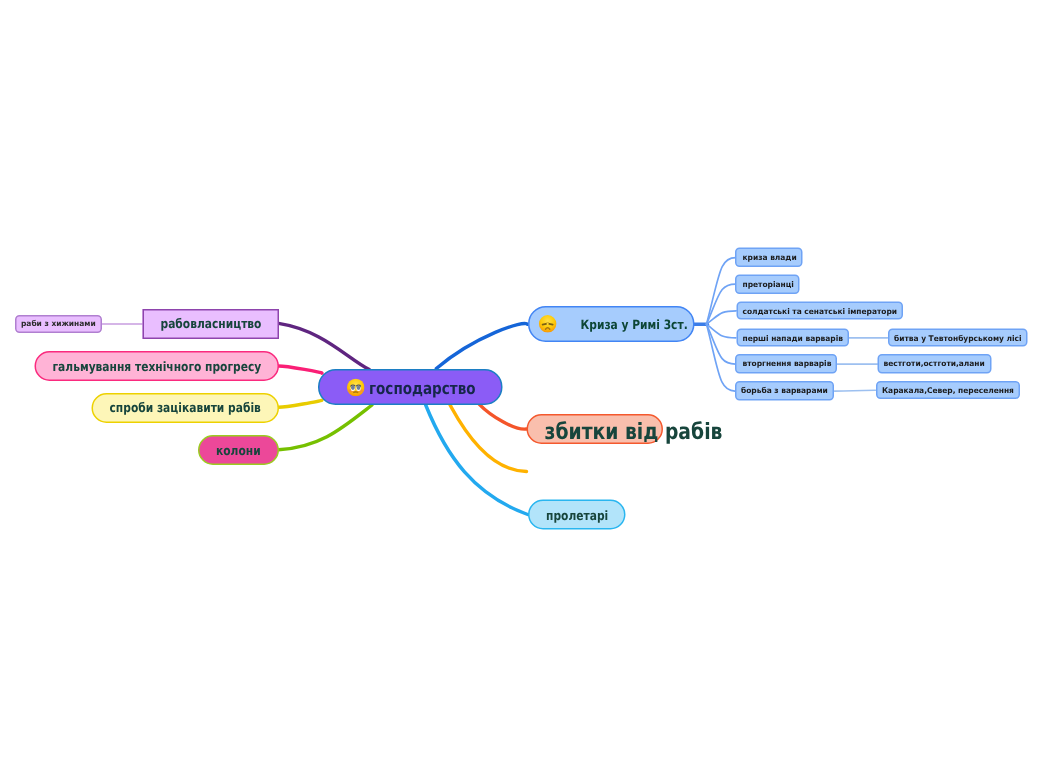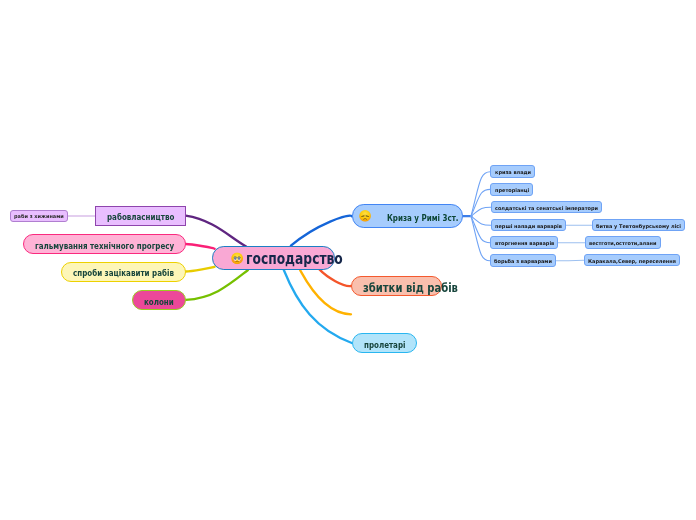--- a/index.html
+++ b/index.html
@@ -30,21 +30,21 @@
       <path d="M471,216.1 C479.73,182.79999999999998 479.73,171.7 490.4,171.7" fill="none" stroke="#6fa3f5" stroke-width="1.1" stroke-linecap="round"></path>
       <path d="M471,216.1 C479.73,196.075 479.73,189.4 490.4,189.4" fill="none" stroke="#6fa3f5" stroke-width="1.1" stroke-linecap="round"></path>
       <path d="M471,216.1 C479.91,209.42499999999998 479.91,207.2 490.8,207.2" fill="none" stroke="#6fa3f5" stroke-width="1.1" stroke-linecap="round"></path>
       <path d="M471,216.1 C479.82,222.92499999999998 479.82,225.2 490.6,225.2" fill="none" stroke="#6fa3f5" stroke-width="1.1" stroke-linecap="round"></path>
       <path d="M471,216.1 C479.685,236.04999999999998 479.685,242.7 490.3,242.7" fill="none" stroke="#6fa3f5" stroke-width="1.1" stroke-linecap="round"></path>
       <path d="M471,216.1 C479.55,249.54999999999998 479.55,260.7 490,260.7" fill="none" stroke="#6fa3f5" stroke-width="1.1" stroke-linecap="round"></path>
       <path d="M566,225.2 C574,225.2 583,225.2 591.7,225.2" fill="none" stroke="#9dc0f0" stroke-width="1.1" stroke-linecap="round"></path>
       <path d="M558,242.7 C567,242.7 576,242.7 585,242.7" fill="none" stroke="#9dc0f0" stroke-width="1.1" stroke-linecap="round"></path>
       <path d="M556.3,260.7 C565,260.7 574,260.5 583.6,260.2" fill="none" stroke="#9dc0f0" stroke-width="1.1" stroke-linecap="round"></path>
     </svg>
-<div class="node" style="left: 212px; top: 246.4px; width: 123px; height: 23.6px; background: #f9a8d4; border: 1.6px solid rgb(28, 127, 196); border-radius: 11.8px; color: rgb(22, 39, 74); font-size: 15px;">
+<div class="node" style="left: 212px; top: 246.4px; width: 123px; height: 23.6px; background: #8b5cf6; border: 1.6px solid rgb(28, 127, 196); border-radius: 11.8px; color: rgb(22, 39, 74); font-size: 11px;">
       <span class="inner">
         <span class="emo" style="margin-right: 2.9px; transform: translateY(0.2px);">
           <svg width="12.3" height="12.3" viewBox="0 0 36 36">
             <defs>
               <radialGradient id="fg_pleading-face" cx="50%" cy="34%" r="72%">
       <stop offset="0%" stop-color="#FFE04A"></stop>
                 <stop offset="52%" stop-color="#FDCB0A"></stop>
       <stop offset="82%" stop-color="#F8A307"></stop>
                 <stop offset="100%" stop-color="#F28705"></stop>
               </radialGradient>
@@ -181,21 +181,21 @@
         </span>
       </span>
     </div>
     <div class="node" style="left: 583.6px; top: 253.9px; width: 96.5px; height: 12.6px; background: rgb(166, 204, 253); border: 1px solid rgb(111, 163, 245); border-radius: 3px; color: rgb(26, 26, 26); font-size: 5.2px;">
       <span class="inner">
         <span style="display: inline-block; position: relative; height: 1em; overflow: visible; width: 87.945px;">
           <span style="display: inline-block; position: absolute; left: 0px; top: 0px; white-space: nowrap; transform: translateY(1.3px) scaleX(0.96); transform-origin: 0px 0px;">Каракала,Север, переселення</span>
         </span>
       </span>
     </div>
-    <div class="node" style="left: 351px; top: 276px; width: 91.2px; height: 20px; background: rgb(249, 191, 173); border: 1.6px solid rgb(244, 89, 46); border-radius: 10px; color: rgb(23, 69, 60); font-size: 12px;">
+    <div class="node" style="left: 351px; top: 276px; width: 91.2px; height: 20px; background: rgb(249, 191, 173); border: 1.6px solid rgb(244, 89, 46); border-radius: 10px; color: rgb(23, 69, 60); font-size: 15px;">
       <span class="inner">
         <span style="display: inline-block; position: relative; height: 1em; overflow: visible; width: 67.6061px;">
           <span style="display: inline-block; position: absolute; left: 0px; top: 0px; white-space: nowrap; transform: translateY(1.5px) scaleX(0.834); transform-origin: 0px 0px;">збитки від рабів</span>
         </span>
       </span>
     </div>
     <div class="node" style="left: 351.8px; top: 333px; width: 65.1px; height: 20px; background: rgb(178, 228, 250); border: 1.6px solid rgb(41, 182, 240); border-radius: 10px; color: rgb(23, 69, 60); font-size: 8.55px;">
       <span class="inner">
         <span style="display: inline-block; position: relative; height: 1em; overflow: visible; width: 41.4785px;">
           <span style="display: inline-block; position: absolute; left: 0px; top: 0px; white-space: nowrap; transform: translateY(1.5px) scaleX(0.834); transform-origin: 0px 0px;">пролетарі</span>

